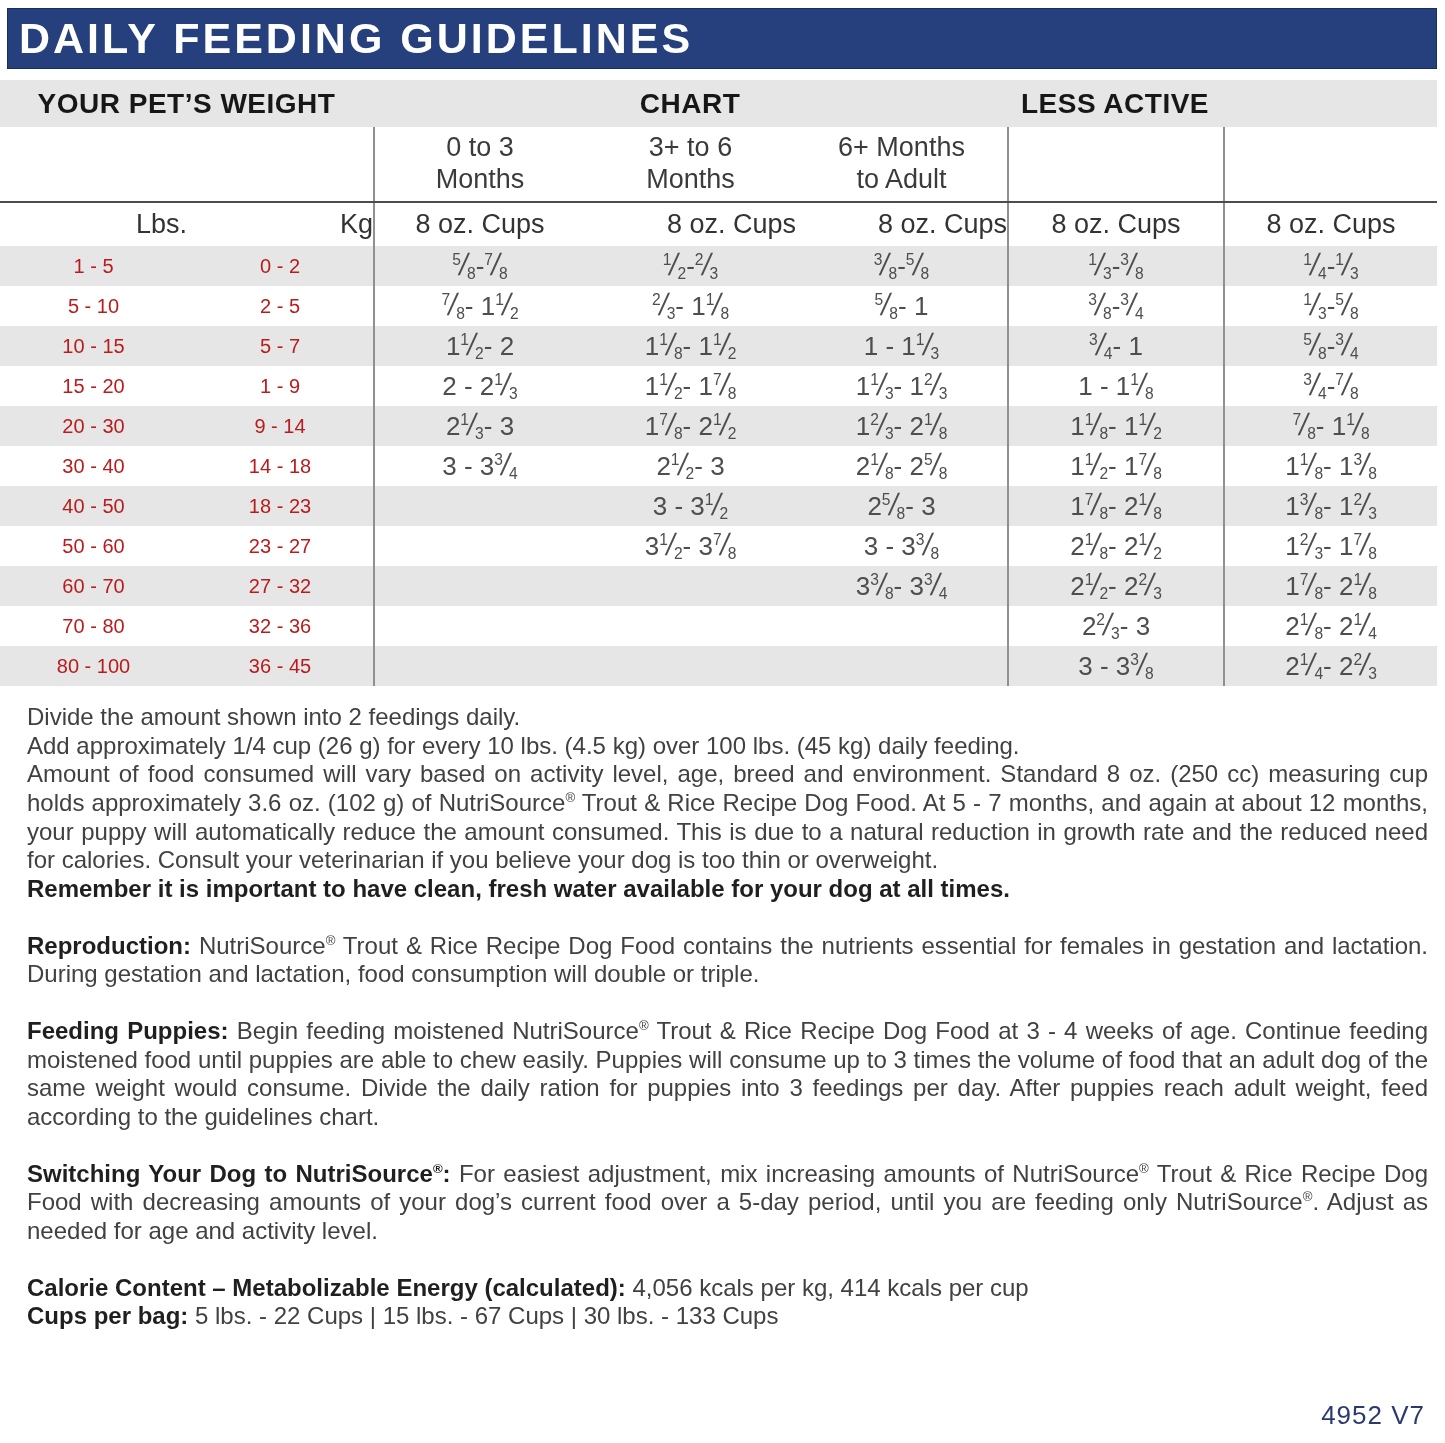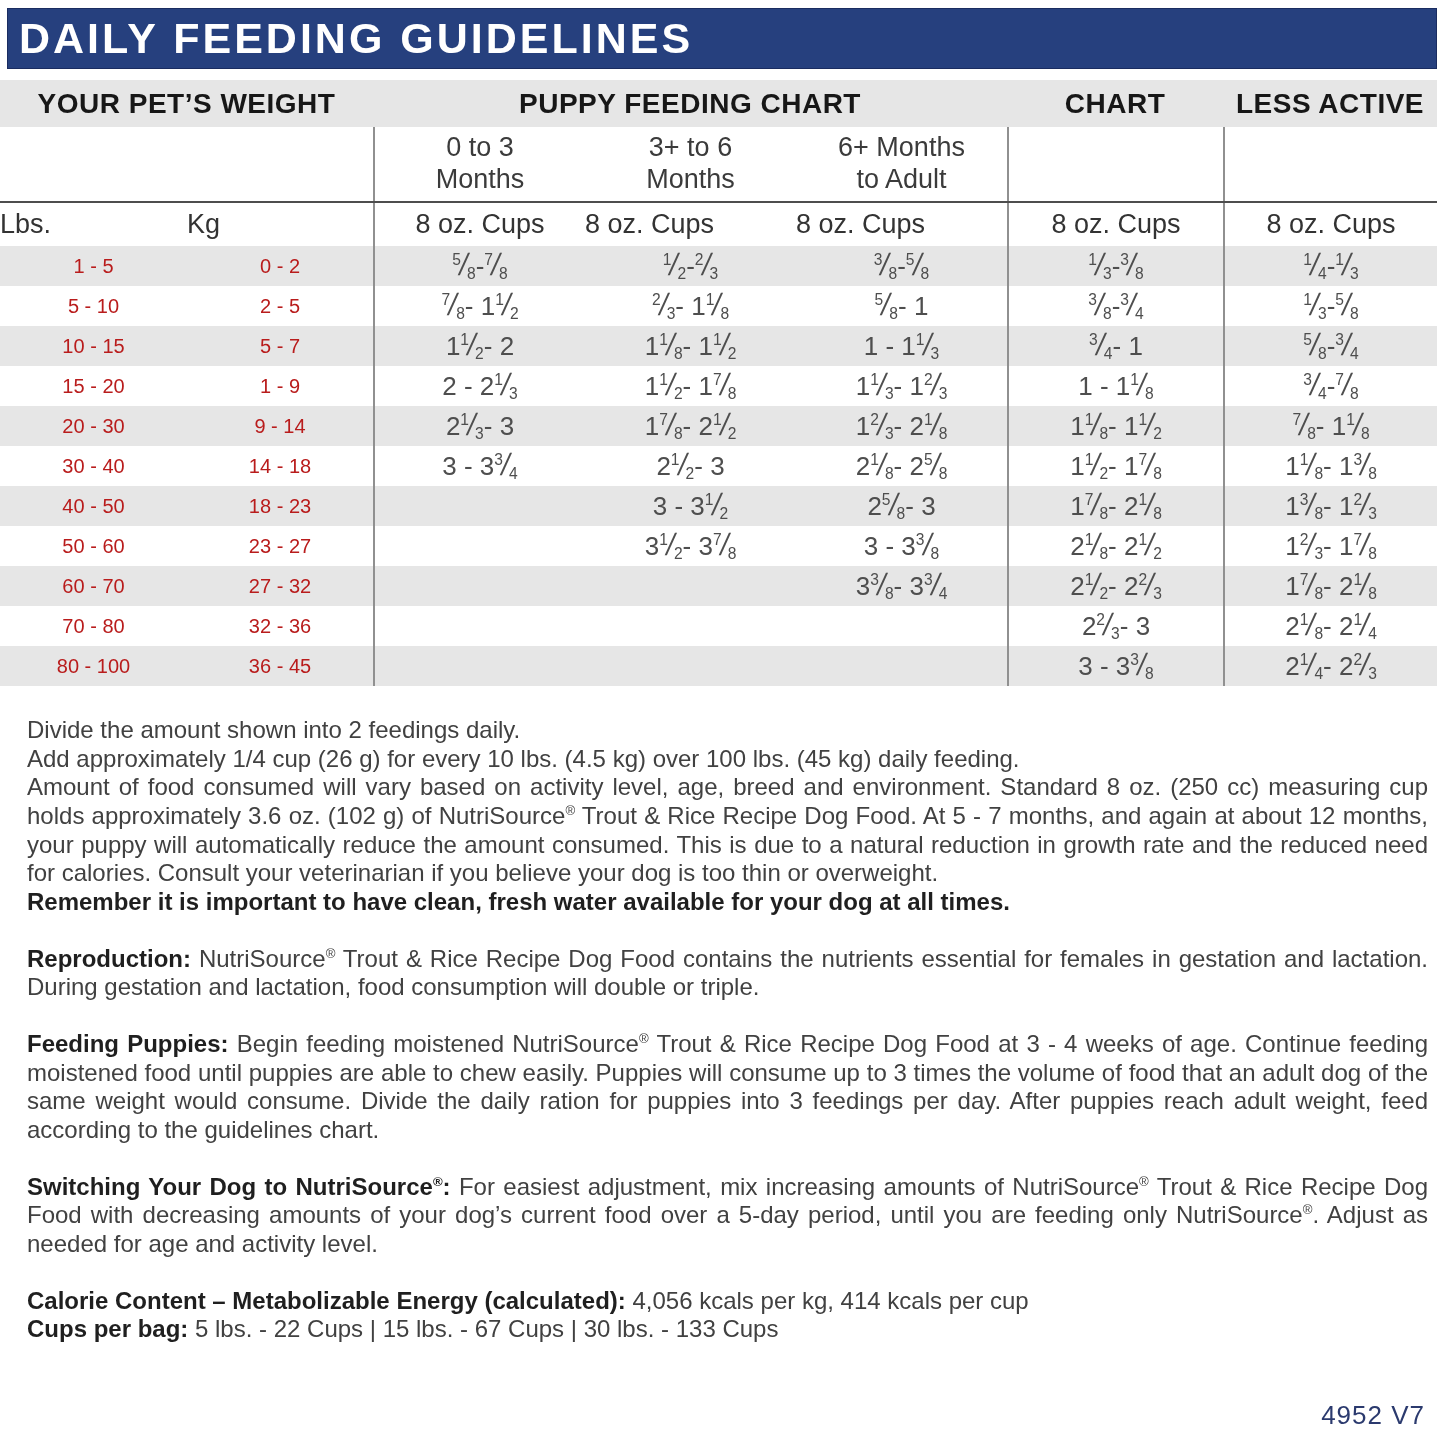--- a/index.html
+++ b/index.html
@@ -50,21 +50,21 @@
   }
   .period-row { height: 74px; }
   .period-row .cell {
     text-align: center;
     font-size: 27px;
     color: #3b3b3b;
     line-height: 1.18;
   }
   .units-row { height: 45px; border-top: 2px solid #4d4d4d; }
   .units-row .cell {
-    text-align: left;
+    text-align: right;
     font-size: 27px;
     color: #333333;
     align-self: center;
   }
   .bl { border-left: 2px solid #909090; height: 100%; display: flex; align-items: center; justify-content: center; }
   .period-row .bl, .units-row .bl { flex-direction: column; }
   .trow { height: 40px; }
   .trow.striped { background: #e6e6e6; }
   .trow .cell {
     text-align: center;
@@ -75,21 +75,21 @@
     white-space: nowrap;
   }
   .trow .wcell { font-size: 20px; color: #b91c1c; }
   
   .fr { white-space: nowrap; }
   .fr .nu { font-size: 0.60em; vertical-align: 0.55em; margin-right: -0.06em; }
   .fr .sl { display: inline-block; transform: skewX(-12deg) scaleY(1.12); font-size: 1.05em; color: inherit; }
   .fr .de { font-size: 0.60em; vertical-align: -0.32em; margin-left: -0.04em; }
   
   .notes {
-    margin: 30px 17px 0 27px;
+    margin: 17px 17px 0 27px;
     width: 1401px;
     font-size: 24px;
     line-height: 1.195;
     color: #414141;
     text-align: justify;
   }
   .notes p { margin: 0; }
   .notes .gap { margin-top: 28px; }
   .notes .lead { font-weight: bold; color: #1f1f1f; }
   .notes .boldline { font-weight: bold; color: #1f1f1f; }
@@ -107,21 +107,20 @@
 <body>
 
 <div class="title-band">
   <span class="title-text">DAILY FEEDING GUIDELINES</span>
 </div>
 
 <div class="feed-table">
 
   <div class="section-row">
     <div class="sec">YOUR PET’S WEIGHT</div>
-    <div class="sec">PUPPY FEEDING CHART</div>
     <div class="sec">CHART</div>
     <div class="sec">LESS ACTIVE</div>
   </div>
 
   <div class="grid7 period-row">
     <div class="cell"></div>
     <div class="cell"></div>
     <div class="cell bl">
       <span>0 to 3</span>
       <span>Months</span>

